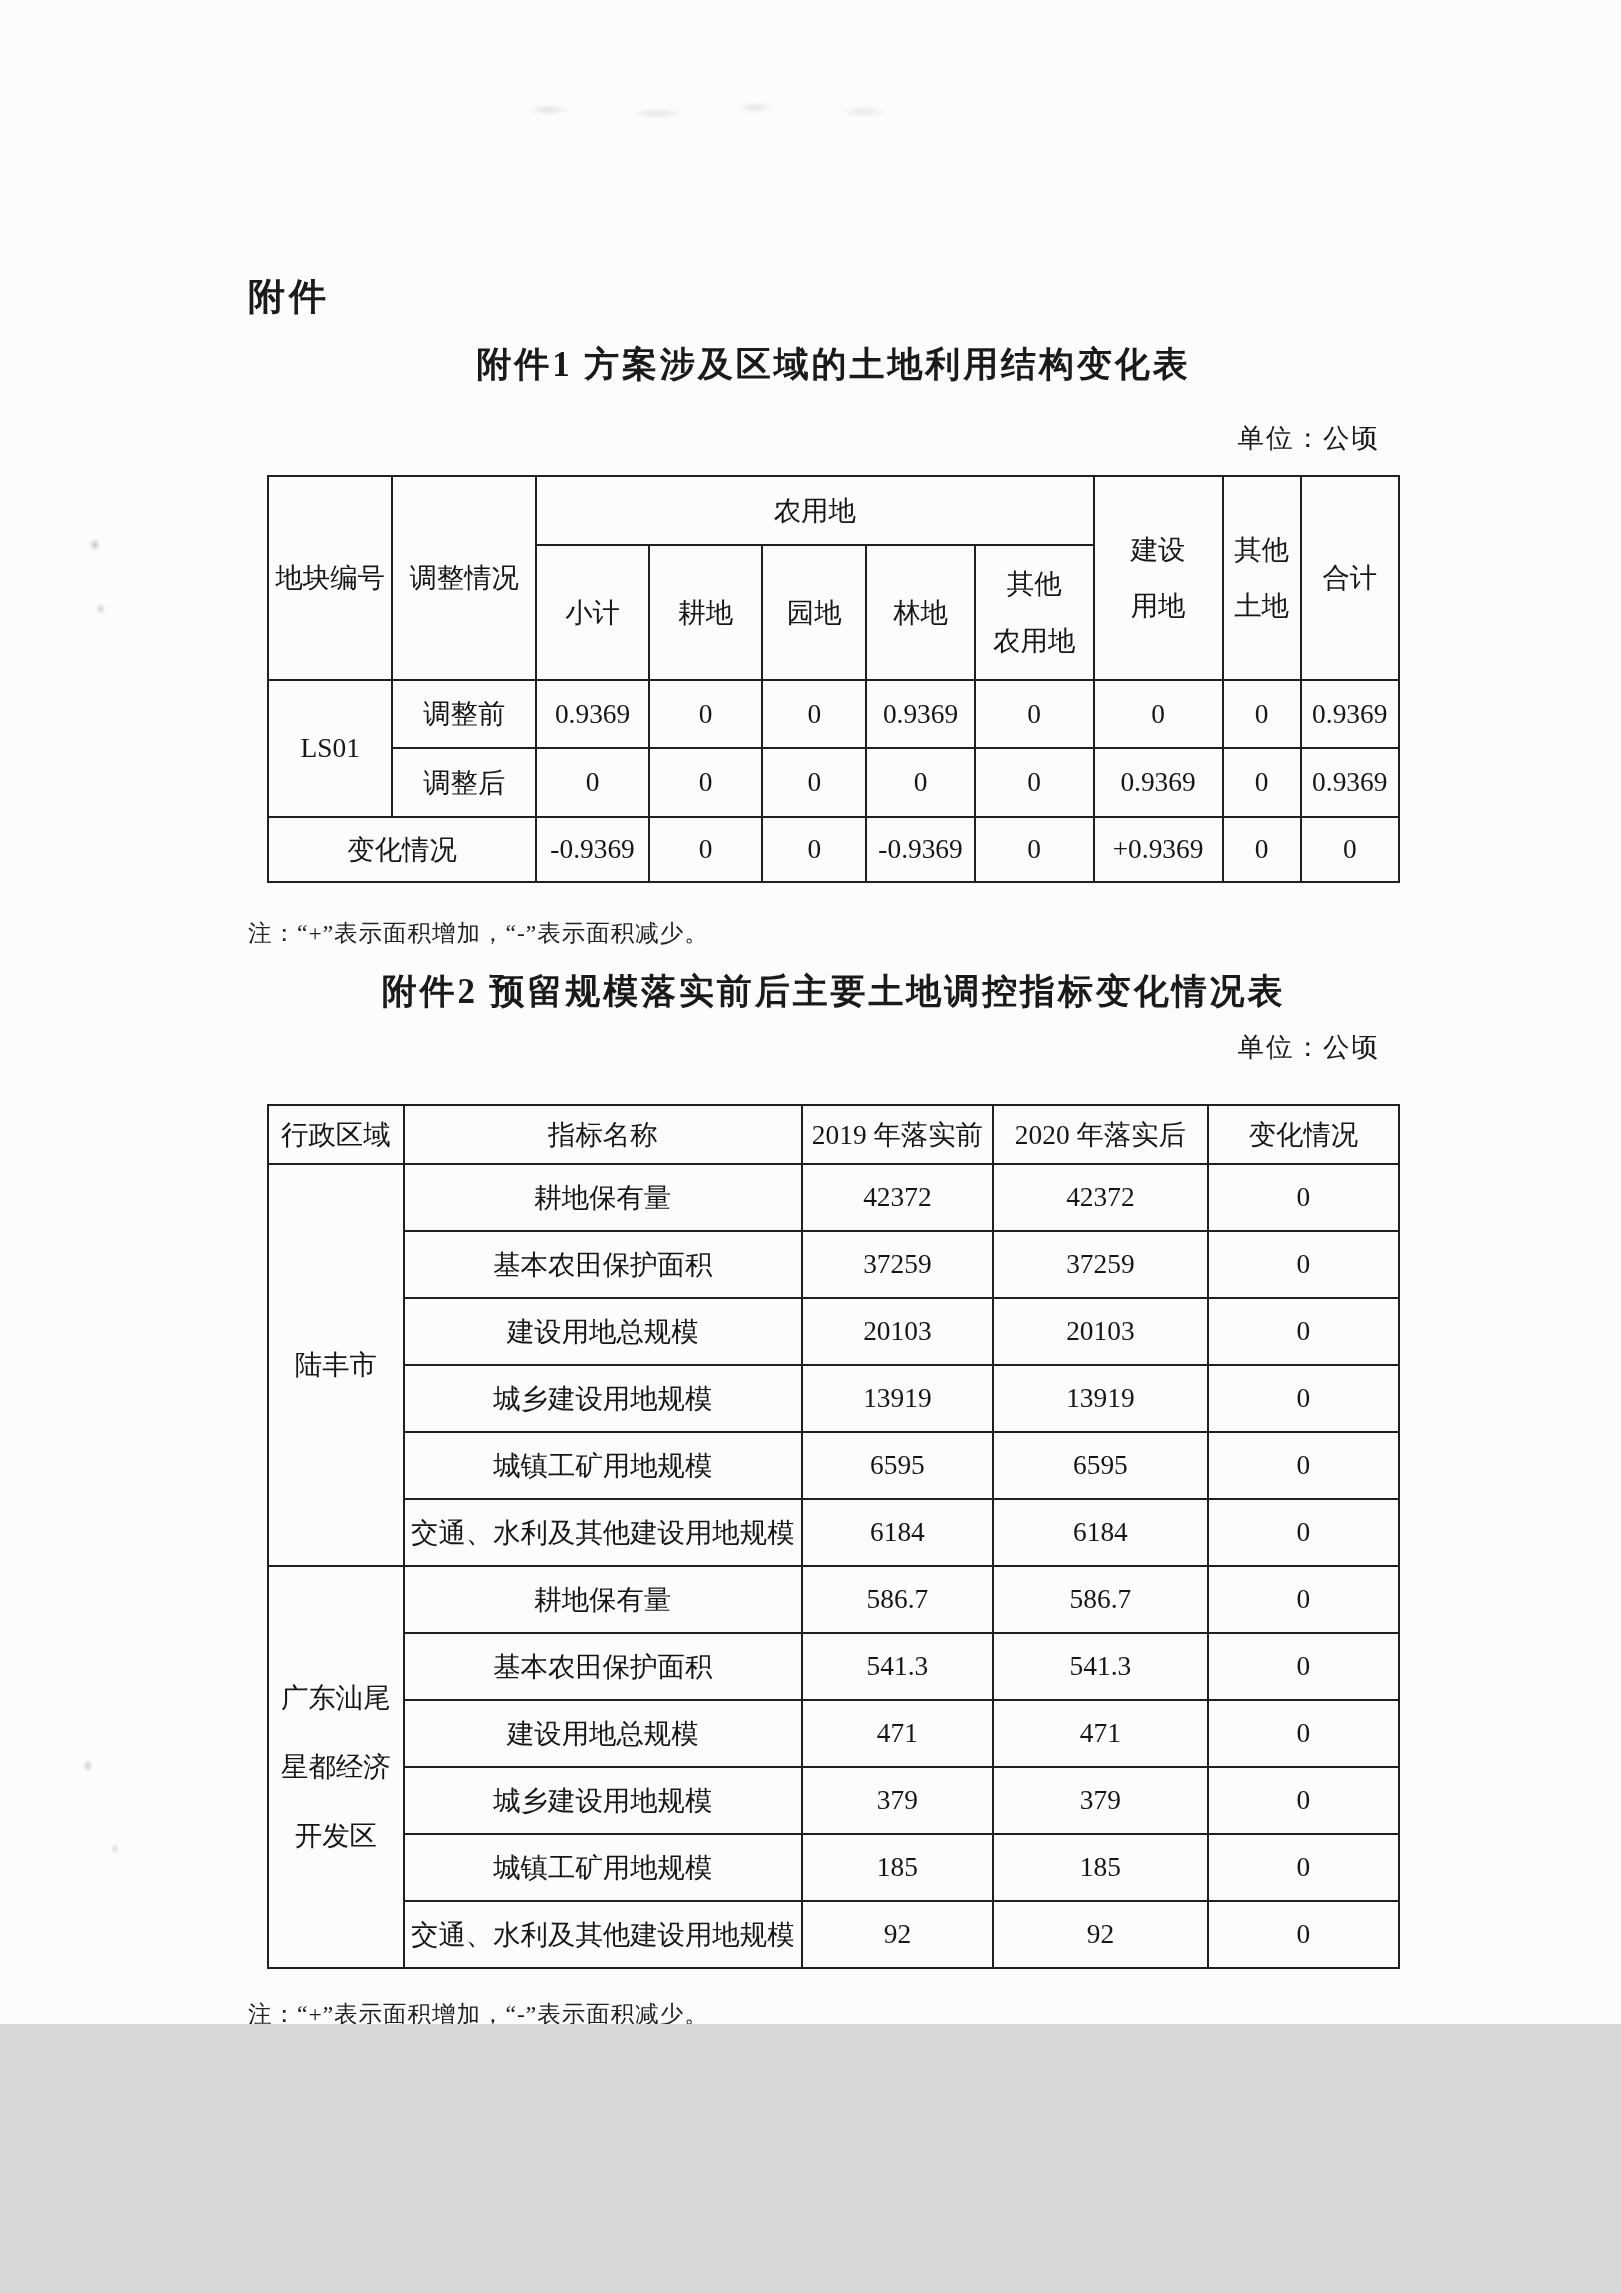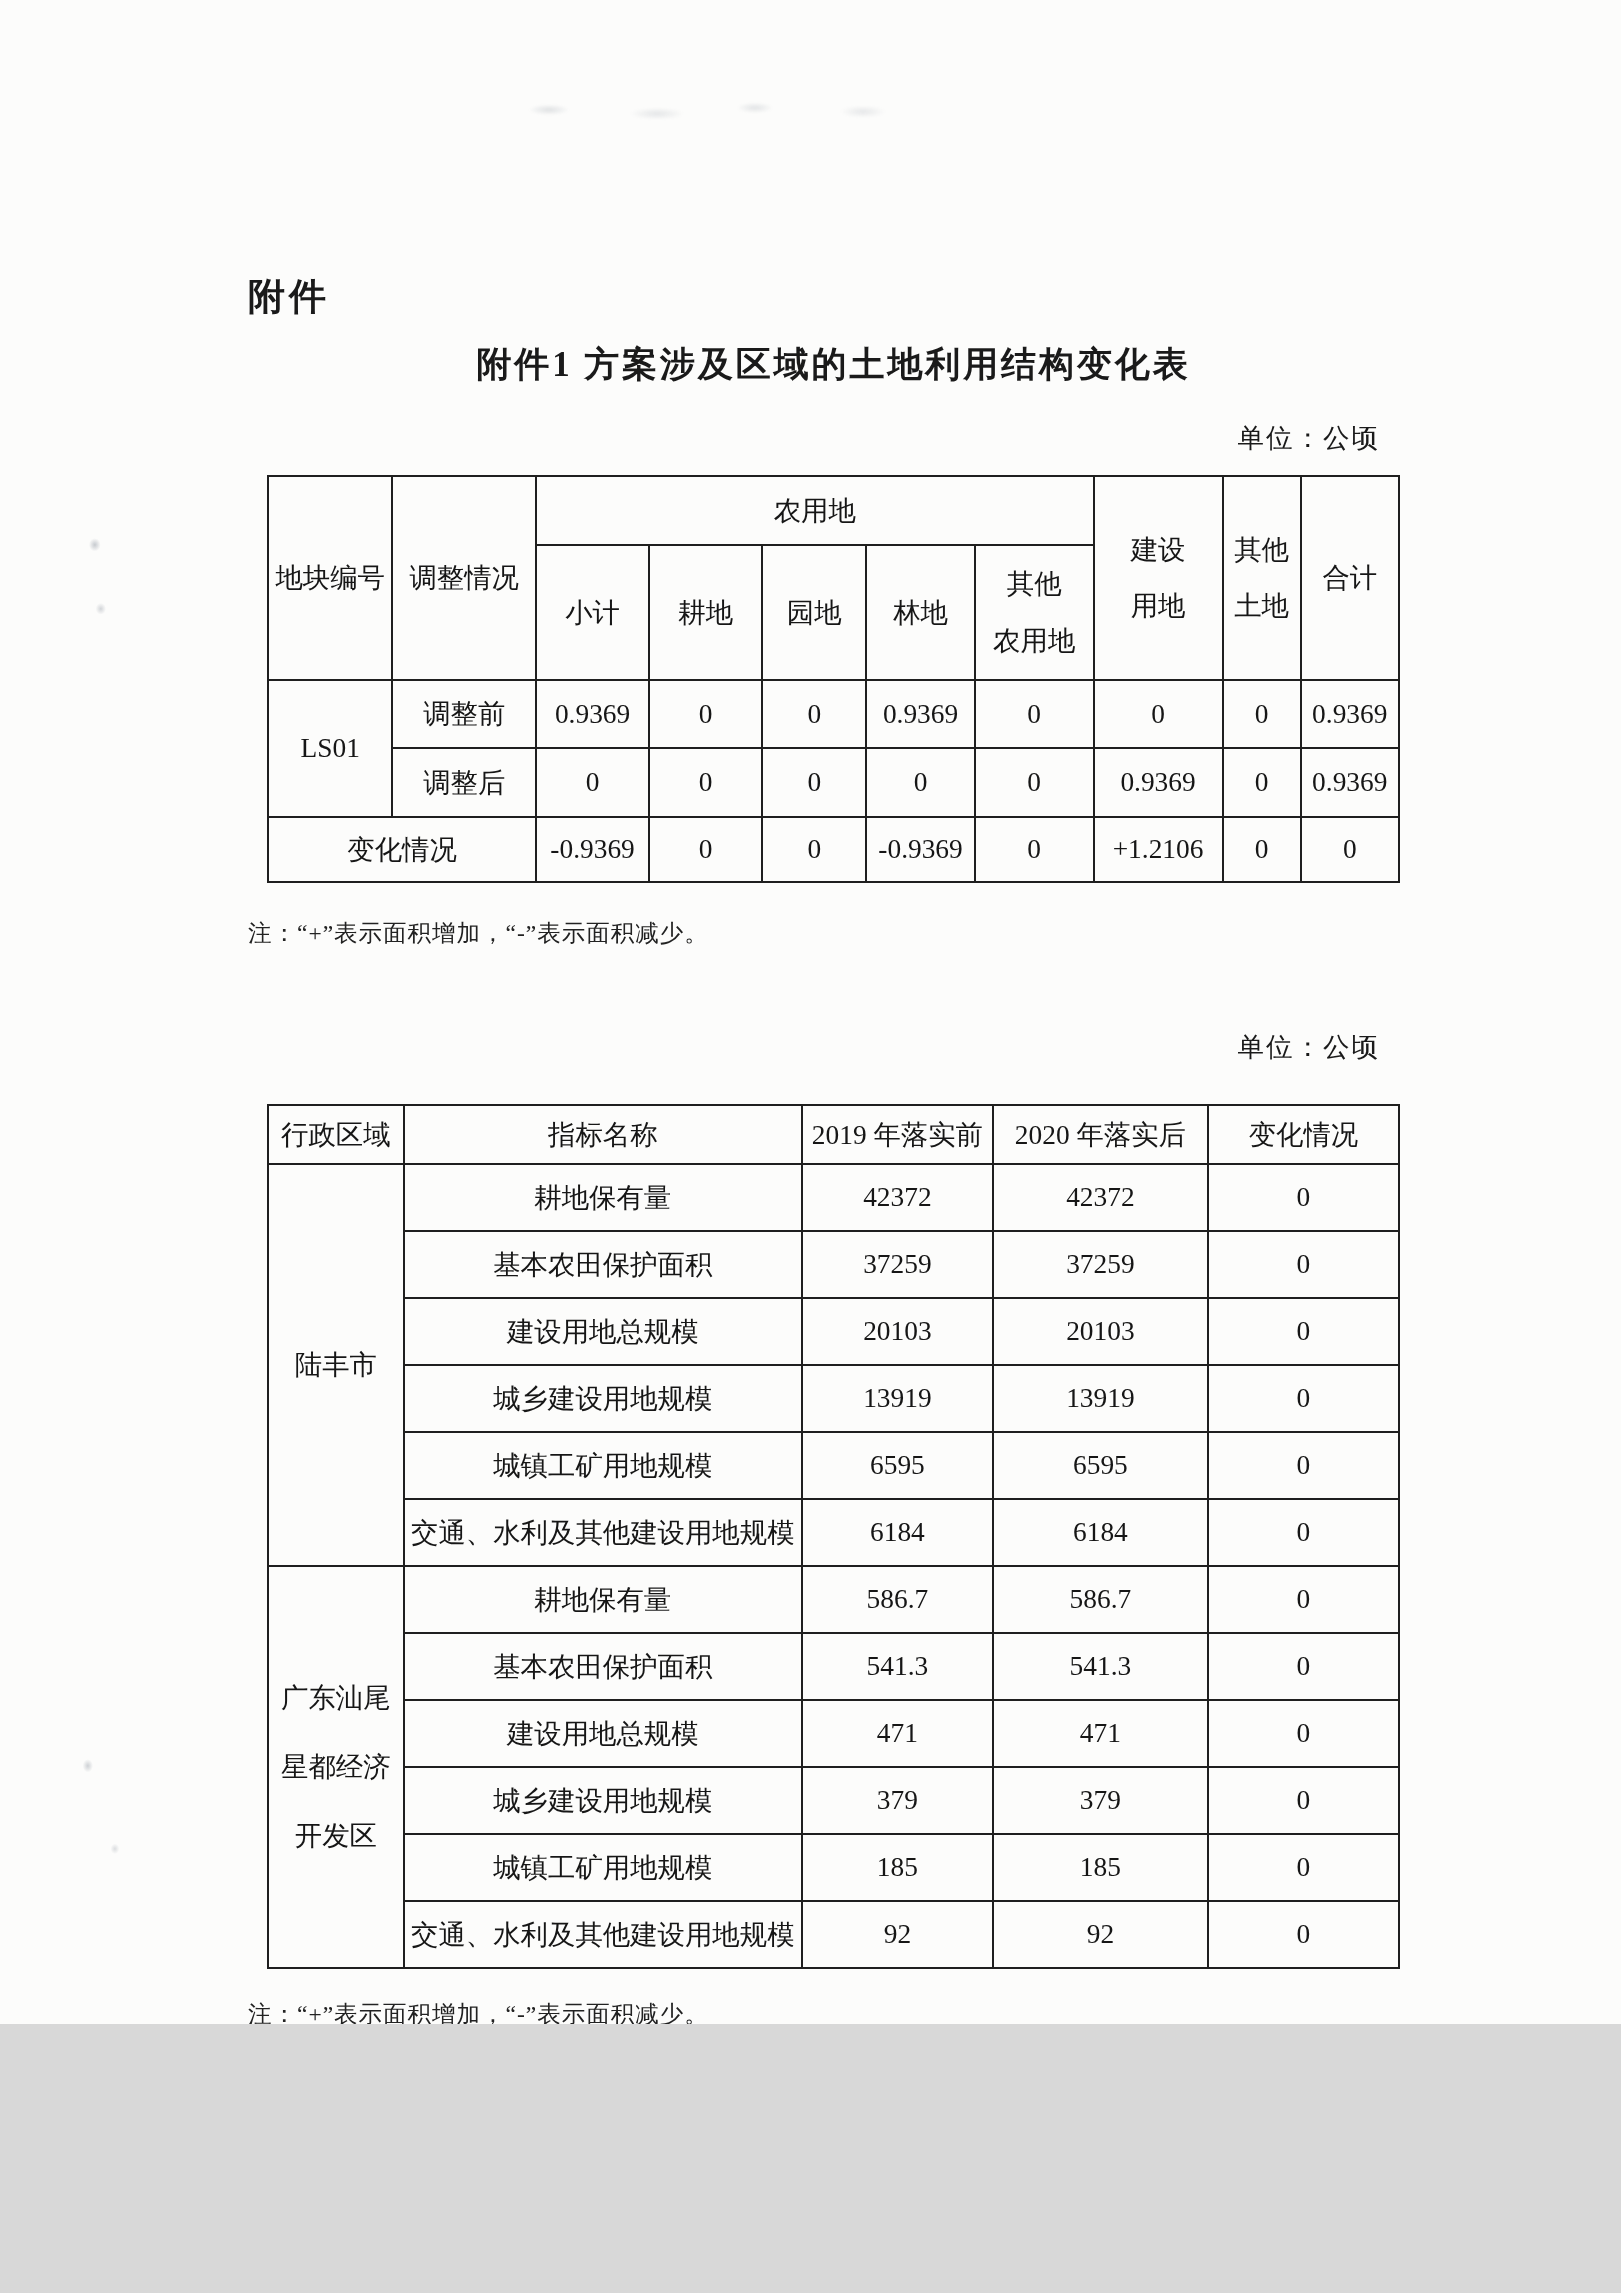--- a/index.html
+++ b/index.html
@@ -172,29 +172,30 @@
       <td class="num">0</td>
       <td class="num">0.9369</td>
     </tr>
     <tr style="height:65px">
       <td colspan="2">变化情况</td>
       <td class="num">-0.9369</td>
       <td class="num">0</td>
       <td class="num">0</td>
       <td class="num">-0.9369</td>
       <td class="num">0</td>
-      <td class="num">+1.2106</td>
+      <td class="num">+0.9369</td>
       <td class="num">0</td>
       <td class="num">0</td>
     </tr>
   </tbody>
     </table>
 
   <div class="abs note note1">注：“+”表示面积增加，“-”表示面积减少。</div>
 
+  <div class="abs doc-title title2">附件2 预留规模落实前后主要土地调控指标变化情况表</div>
   <div class="abs unit-label unit2">单位：公顷</div>
 
   <table class="abs tbl t2">
     <colgroup>
       <col style="width:12.0%">
         <col style="width:35.2%">
         <col style="width:16.9%">
       <col style="width:19.0%">
         <col style="width:16.9%">
     </colgroup>

